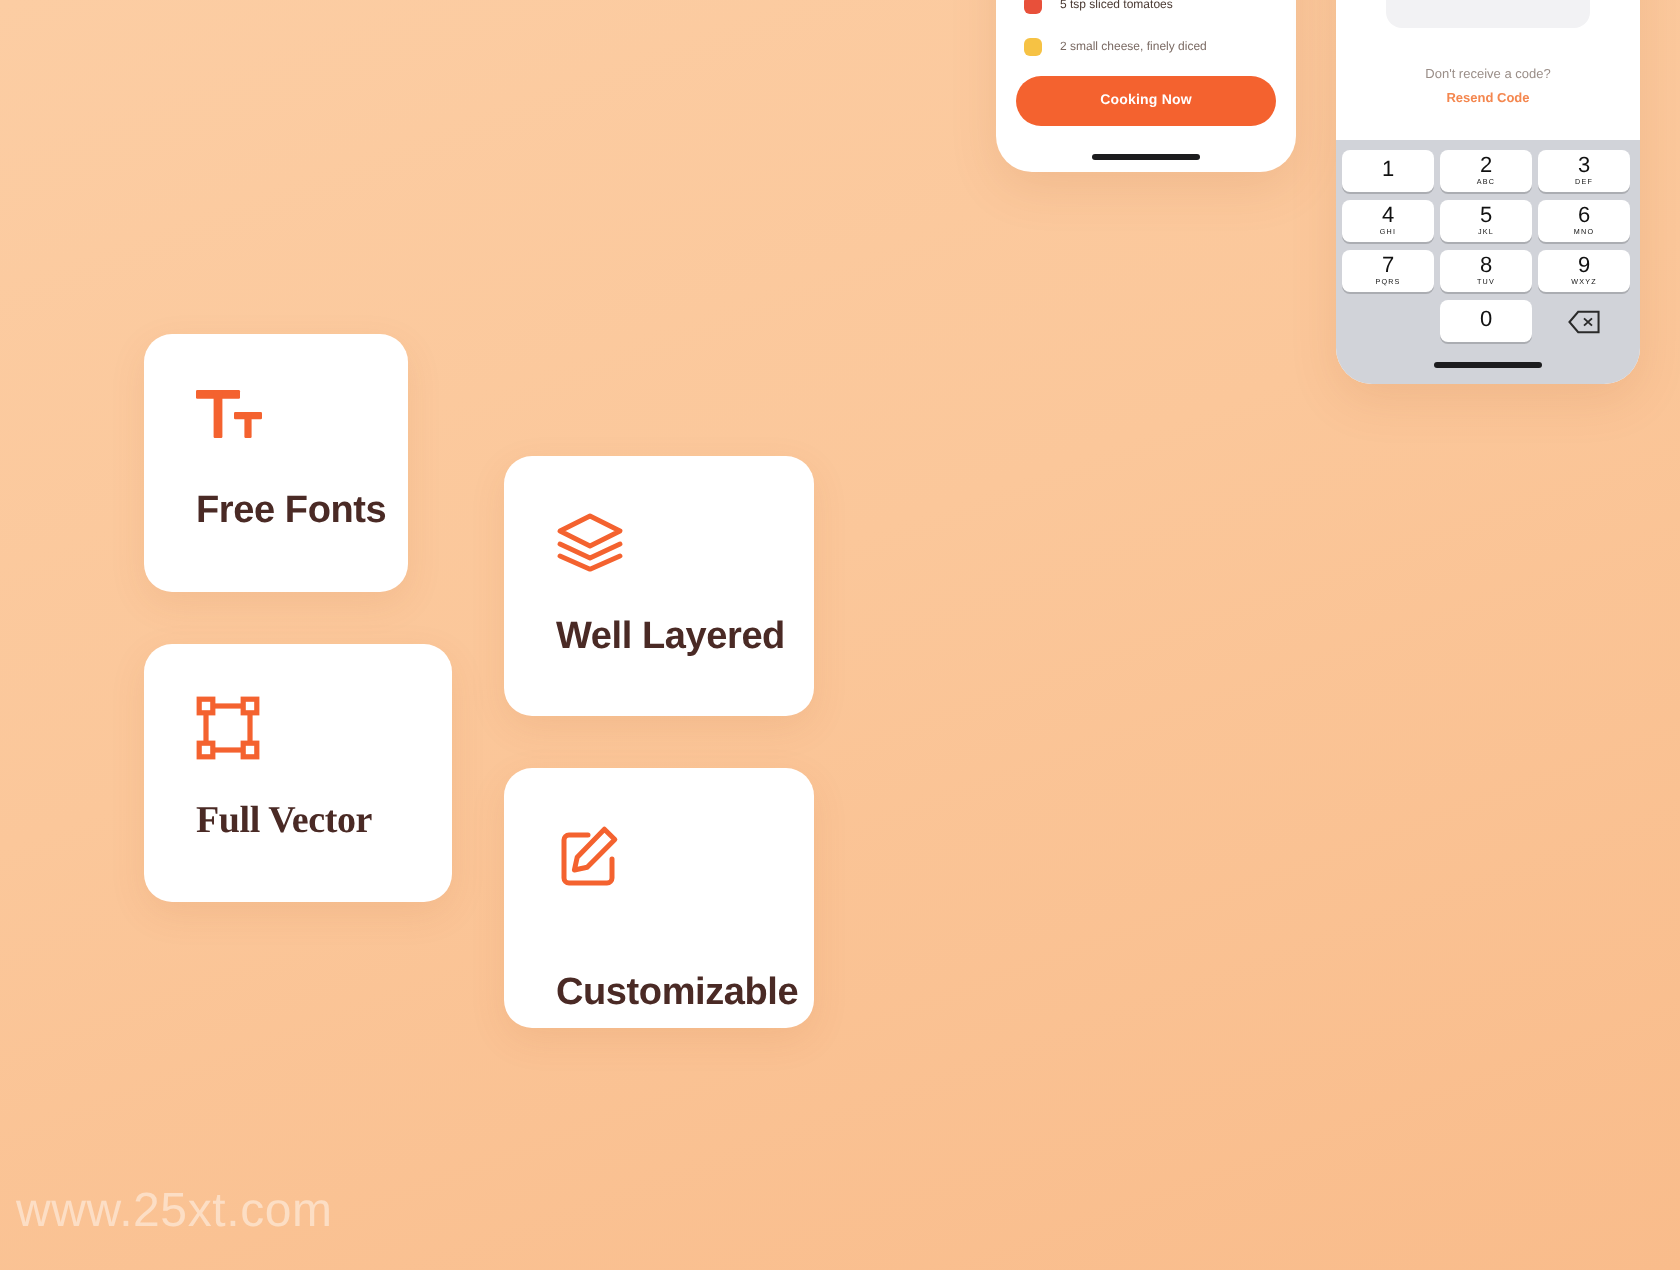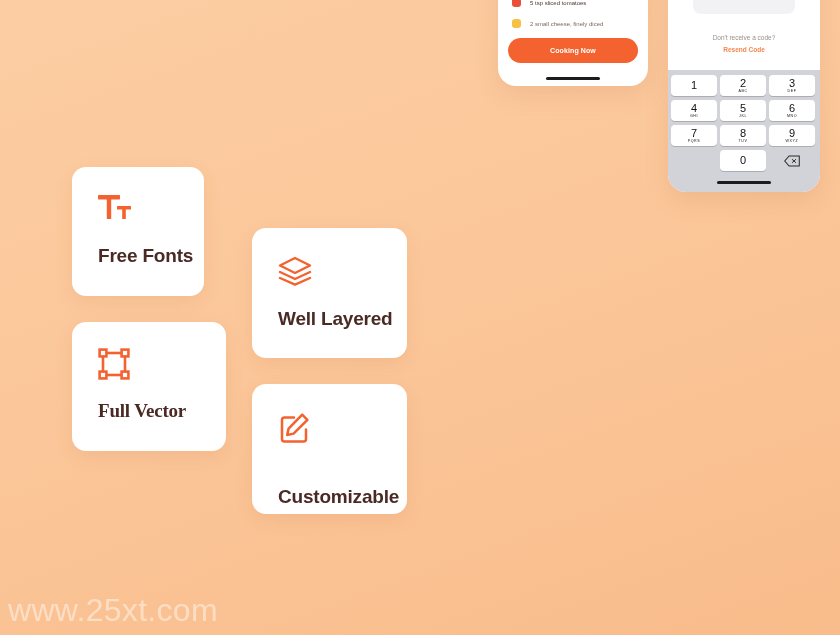--- a/index.html
+++ b/index.html
@@ -74,21 +74,21 @@
     display: block;
   }
   #headline-line-1 { color: #F4622F; }
   #headline-line-2 { color: #F5F3F1; }
 
   
   #watermark {
     position: absolute;
     left: 8px;
     top: 592px;
-    font-size: 32px;
+    font-size: 24px;
     color: rgba(255, 255, 255, 0.46);
     letter-spacing: 0.3px;
   }
 
   
   .phone {
     position: absolute;
     background: #FFFFFF;
     border-radius: 0 0 18px 18px;
     overflow: hidden;

